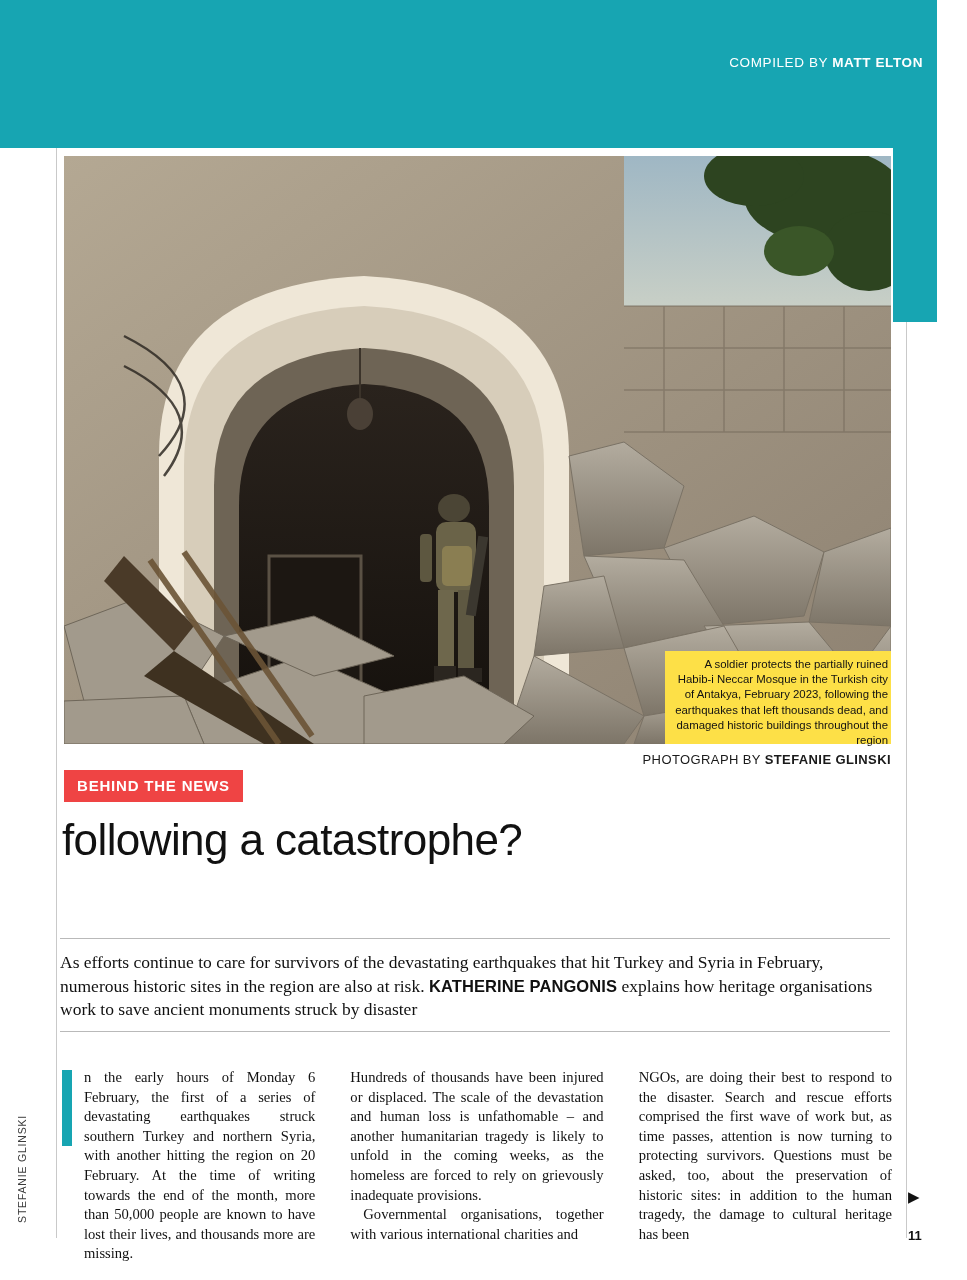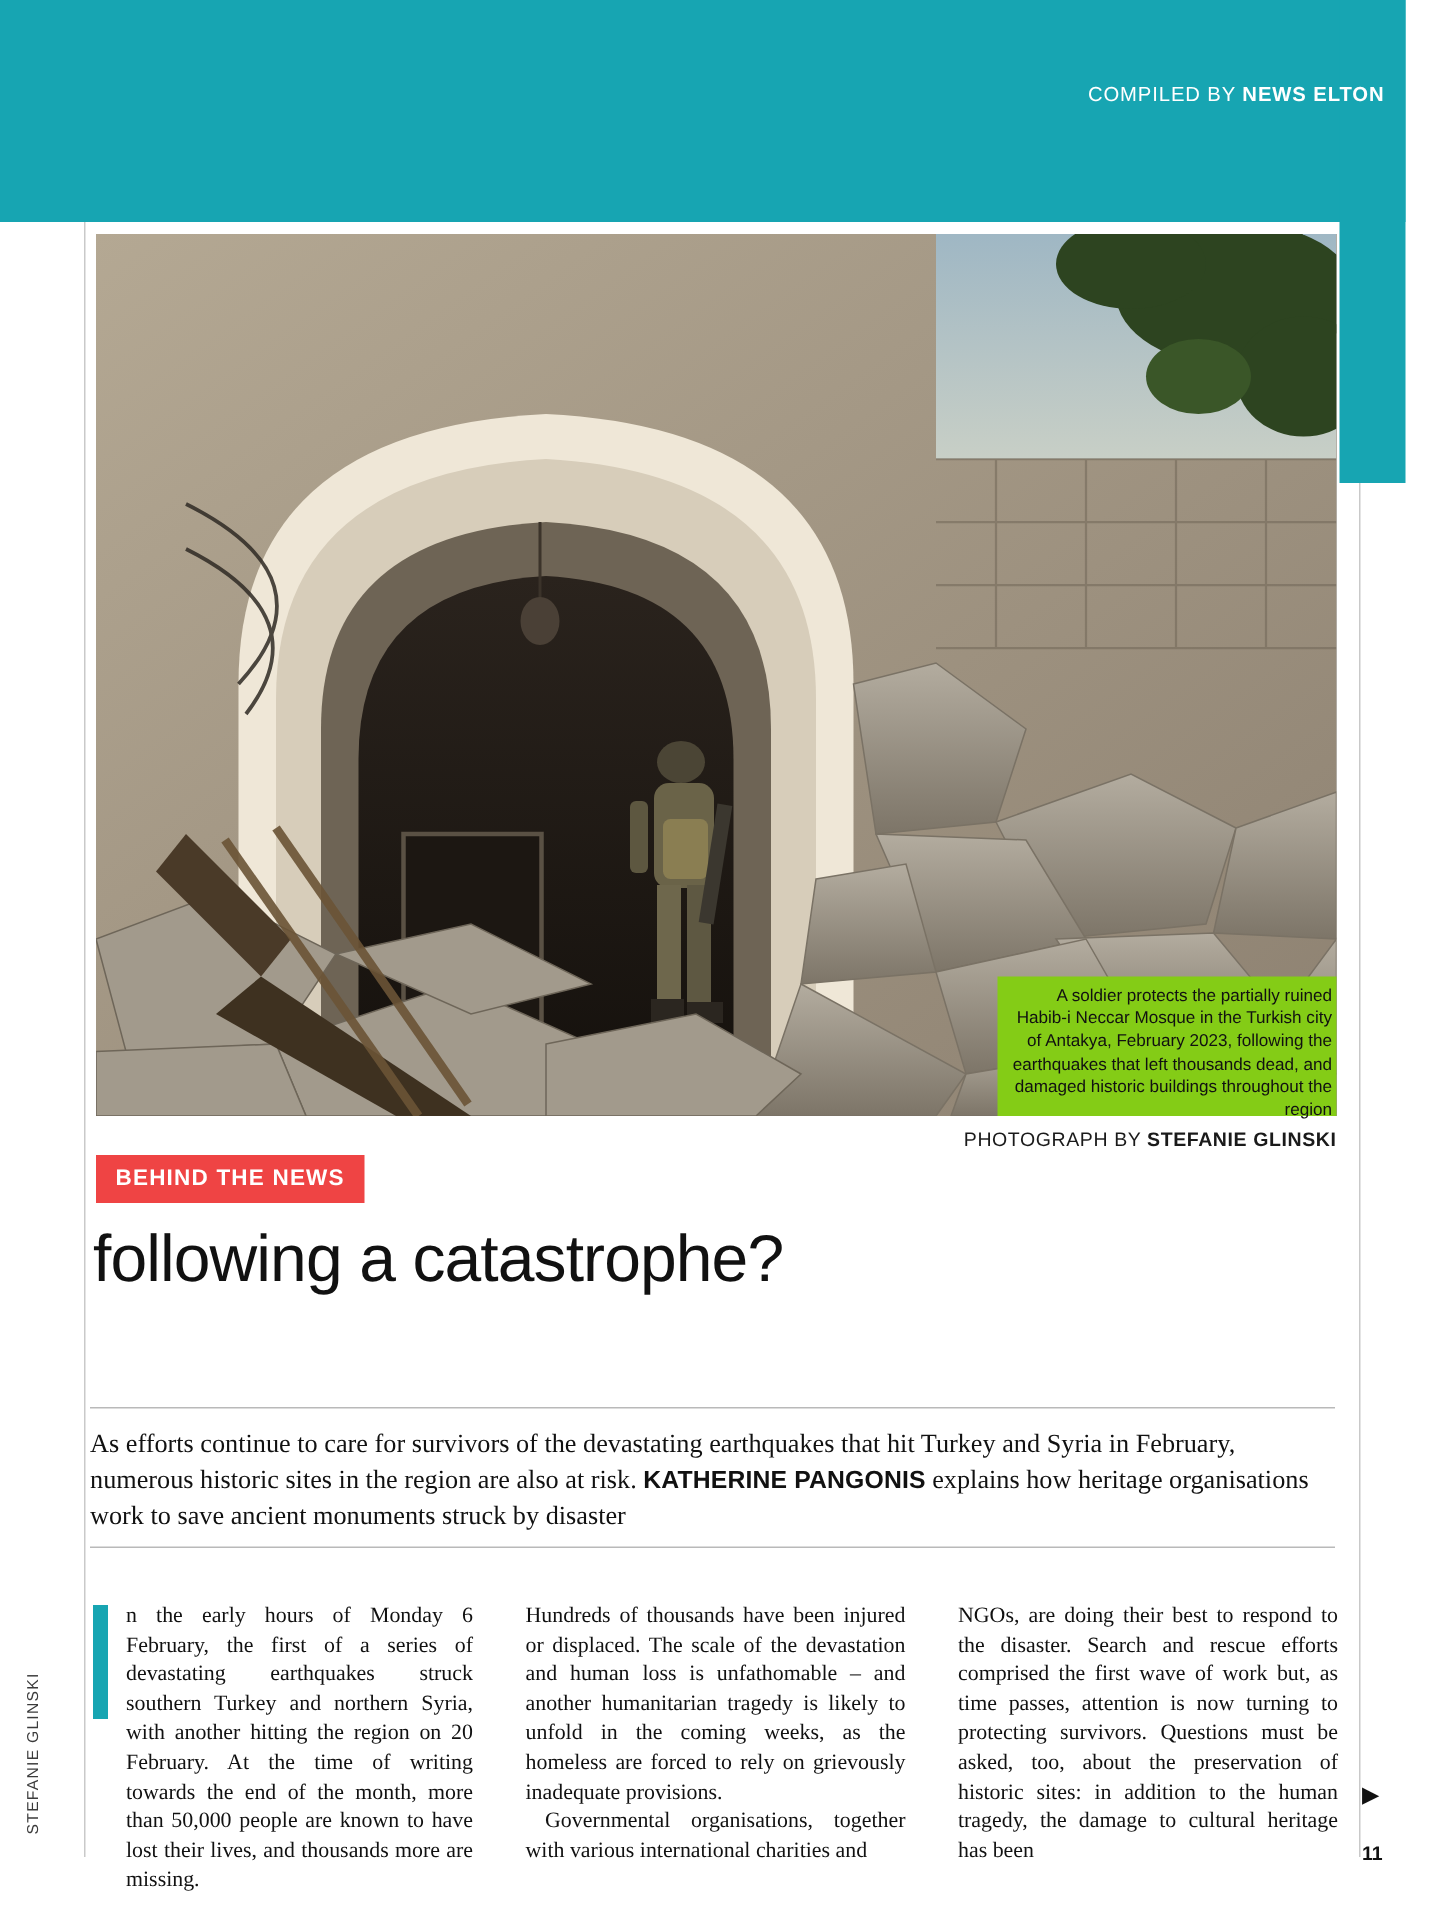--- a/index.html
+++ b/index.html
@@ -71,21 +71,21 @@
     overflow: hidden;
     background: #6b6257;
   }
   .photo svg { display: block; }
 
   
   .photo-caption {
     position: absolute;
     left: 665px; top: 651px;
     width: 226px; height: 93px;
-    background: #84cc16;
+    background: #fde047;
     padding: 6px 3px 4px 8px;
     font-family: "Liberation Sans", sans-serif;
     font-size: 11.4px;
     line-height: 15.2px;
     color: #111;
     text-align: right;
   }
   .photo-credit {
     position: absolute;
     left: 600px; top: 752px;
@@ -212,21 +212,21 @@
 </style>
 </head>
 <body>
 
 <div class="page">
 
   <div class="masthead"></div>
   <div class="masthead-tail"></div>
 
   <div class="compiled">
-    <span>COMPILED BY </span><b>NEWS ELTON</b>
+    <span>COMPILED BY </span><b>MATT ELTON</b>
   </div>
 
 
   <div class="col-rule"></div>
   <div class="right-rule"></div>
 
   <div class="photo">
     <svg width="827" height="588" viewBox="0 0 827 588" xmlns="http://www.w3.org/2000/svg">
       <defs>
         <linearGradient id="sky" x1="0" y1="0" x2="0" y2="1">

